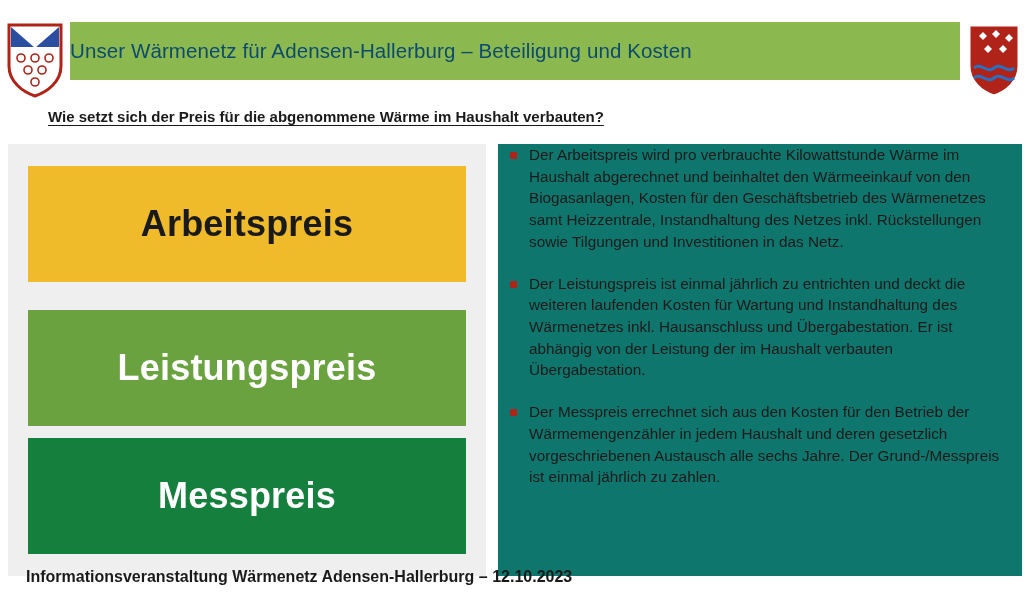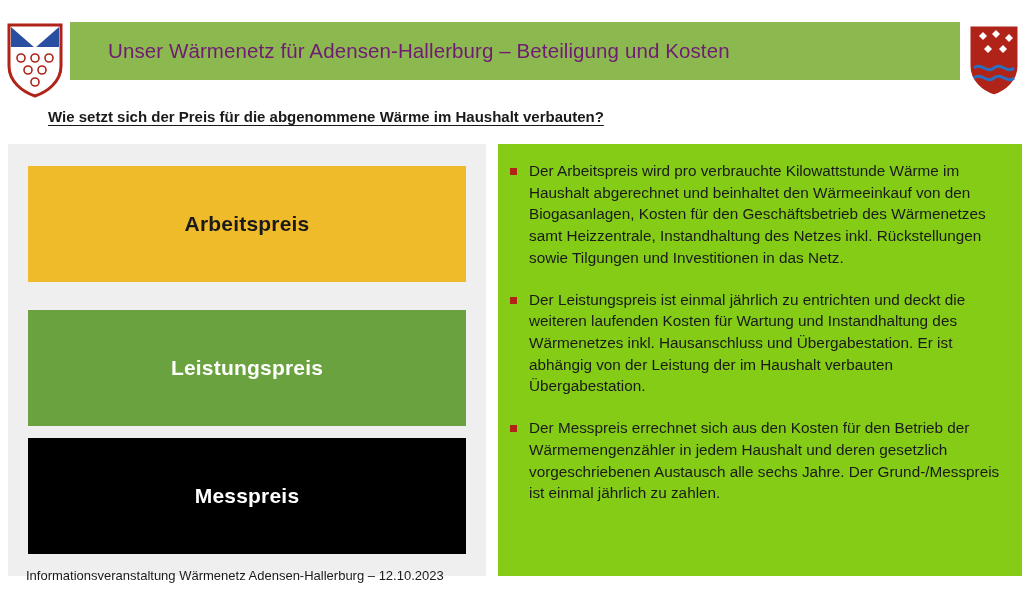--- a/index.html
+++ b/index.html
@@ -20,27 +20,25 @@
     position: absolute;
     left: 70px;
     top: 22px;
     width: 890px;
     height: 58px;
     background: #8cb94f;
     display: flex;
     align-items: center;
   }
   .header-title {
-    color: #701a75;
+    color: #0c4a6e;
     font-size: 20.5px;
     font-weight: normal;
-    padding-left: 18px;
     letter-spacing: 0.1px;
     white-space: nowrap;
-    margin-left: 20px;
   }
 
   
   .crest {
     position: absolute;
     top: 22px;
   }
   .crest.left  { left: 6px;  width: 58px; height: 76px; }
   .crest.right { left: 966px; width: 56px; height: 76px; }
 
@@ -68,40 +66,40 @@
   .price-box {
     position: absolute;
     left: 20px;
     width: 438px;
     height: 116px;
     display: flex;
     align-items: center;
     justify-content: center;
   }
   .price-box .label {
-    font-size: 21px;
+    font-size: 36px;
     font-weight: bold;
     letter-spacing: 0.2px;
   }
   #box-0 { top: 22px;  background: #f0bb2a; }
   #box-1 { top: 158px; background: #6aa240; margin-top: 8px; }
-  #box-2 { top: 294px; background: #000000; }
+  #box-2 { top: 294px; background: #15803d; }
   #box-0 .label { color: #1a1a1a; }
   #box-1 .label { color: #ffffff; }
   #box-2 .label { color: #ffffff; }
 
   
   .right-panel {
     position: absolute;
     left: 498px;
     top: 144px;
     width: 524px;
     height: 432px;
-    background: #84cc16;
-    padding: 16px 14px 10px 12px;
+    background: #0f766e;
+    padding: 0 14px 10px 12px;
     box-sizing: border-box;
   }
   .bullet-item {
     display: flex;
     align-items: flex-start;
     margin-bottom: 20px;
   }
   .bullet-item:last-child { margin-bottom: 0; }
   .bullet-marker {
     width: 7px;
@@ -115,22 +113,22 @@
     font-size: 15.3px;
     line-height: 1.42;
     color: #1a1a1a;
   }
 
   
   .footer {
     position: absolute;
     left: 26px;
     top: 568px;
-    font-size: 13px;
-    font-weight: normal;
+    font-size: 16px;
+    font-weight: bold;
     color: #1a1a1a;
   }
 </style>
 </head>
 <body>
 
 <div class="crest left">
   <svg width="58" height="76" viewBox="0 0 58 76">
     <path d="M3 3 H55 V44 C55 60 41 70 29 74 C17 70 3 60 3 44 Z" fill="#ffffff" stroke="#b02318" stroke-width="3"></path>
     <path d="M5 5 H53 V25 H5 Z" fill="#2a4fa0"></path>

